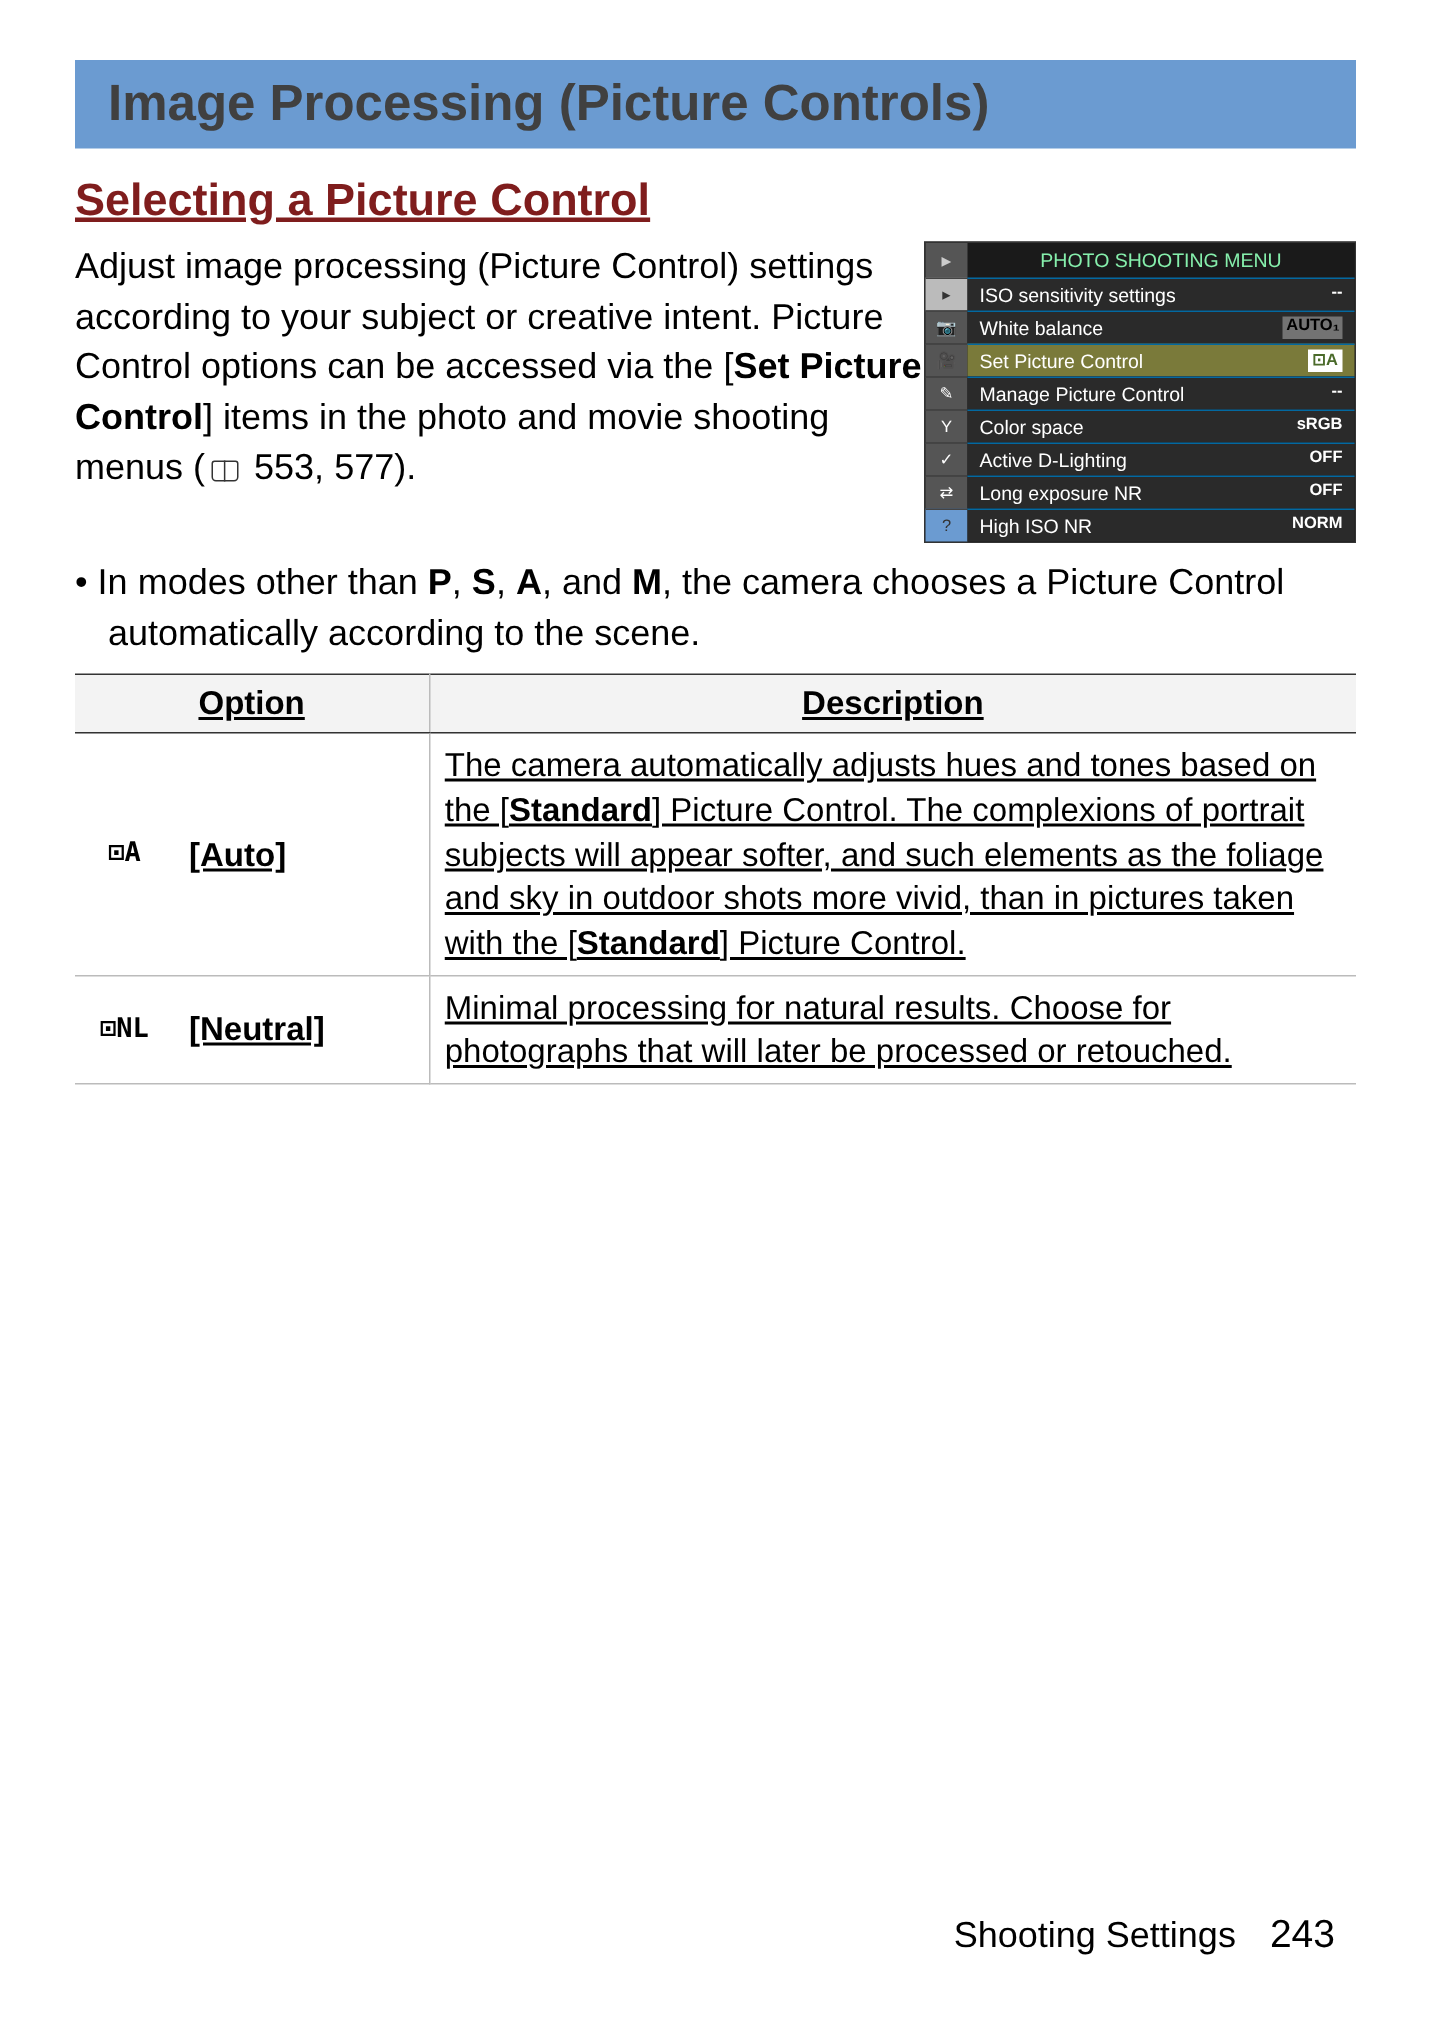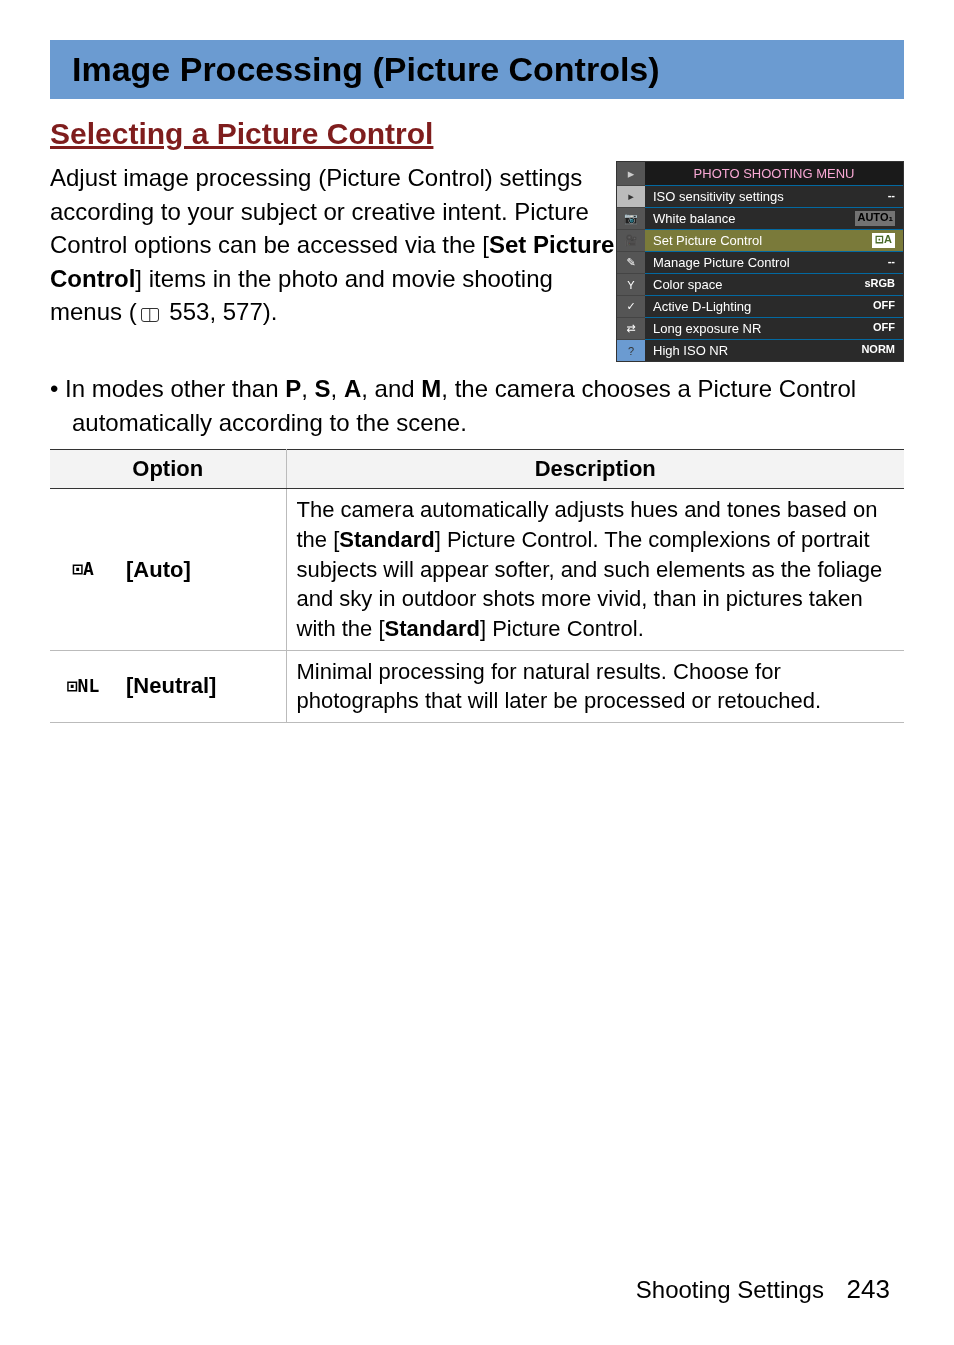--- a/index.html
+++ b/index.html
@@ -11,21 +11,21 @@
       font-family: -apple-system, "Segoe UI", sans-serif;
       width: 954px;
       height: 1345px;
       padding: 40px 50px;
       background: #fff;
       color: #000;
       position: relative;
     }
     .title-banner {
       background: #6b9bd1;
-      color: #000000;
+      color: #404040;
       font-size: 34px;
       font-weight: 700;
       padding: 10px 22px;
       margin-bottom: 18px;
     }
     .section-heading {
       color: #7f1d1d;
       font-size: 30px;
       font-weight: 700;
       text-decoration: underline;
@@ -62,21 +62,21 @@
       align-items: center;
       justify-content: center;
       background: #555;
       color: #ccc;
     }
     .menu-header-title {
       flex: 1;
       text-align: center;
       padding: 4px 0;
       font-size: 13px;
-      color: #f9a8d4;
+      color: #86efac;
     }
     .menu-row {
       display: flex;
       align-items: stretch;
     }
     .menu-sidebar-icon {
       width: 28px;
       background: #555;
       color: #fff;
       display: flex;
@@ -132,20 +132,21 @@
     .bullet-text::before {
       content: "• ";
     }
     .bullet-text .bold {
       font-weight: 700;
     }
     table.options {
       border-collapse: collapse;
       width: 100%;
       font-size: 22px;
+      text-decoration: underline;
     }
     table.options th {
       border-top: 1px solid #333;
       border-bottom: 1px solid #333;
       padding: 6px 10px;
       text-align: center;
       font-weight: 700;
       background: #f3f3f3;
     }
     table.options th:first-child {

